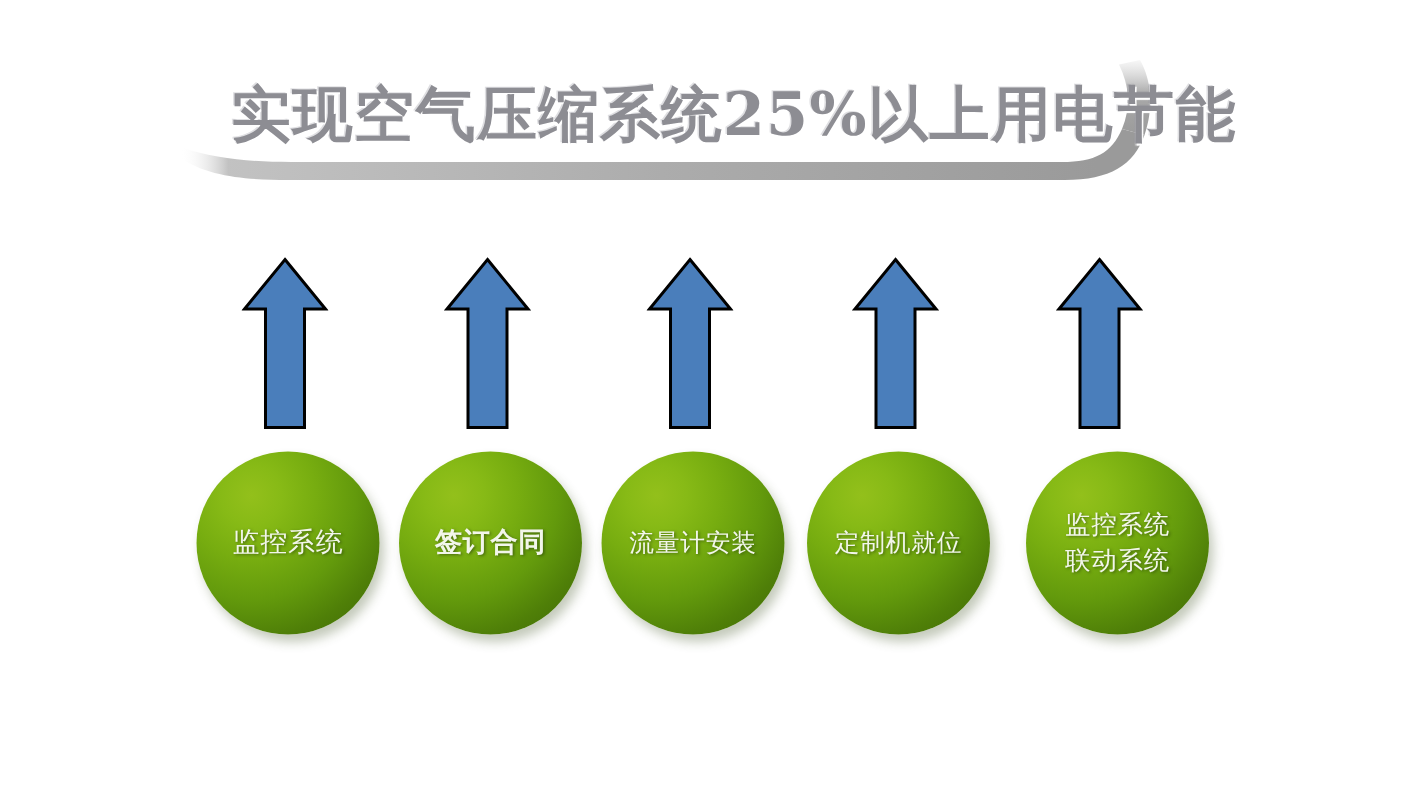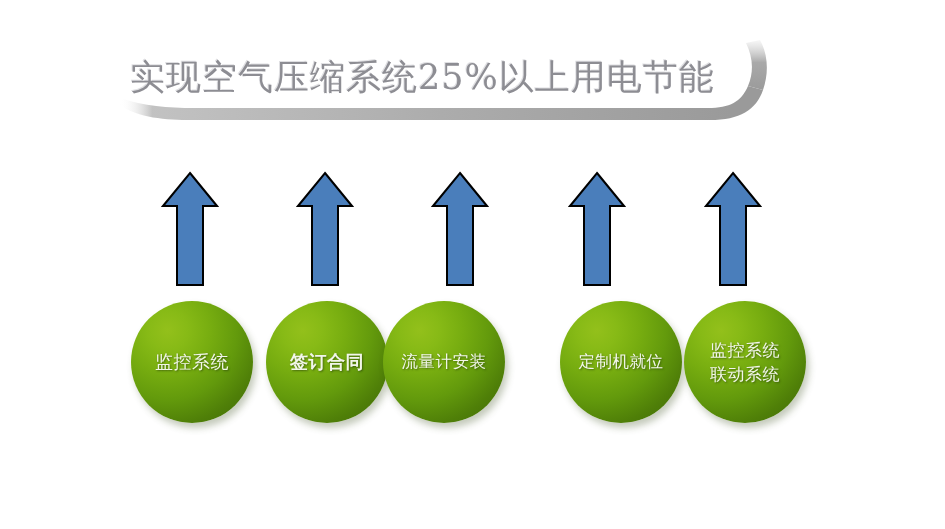--- a/index.html
+++ b/index.html
@@ -28,28 +28,28 @@
   }
   .banner-svg {
     position: absolute;
     left: 0;
     top: 0;
     width: 660px;
     height: 100px;
   }
   .title-text {
     position: absolute;
-    left: 12px;
+    left: 36px;
     top: 8px;
     width: 600px;
     height: 62px;
     line-height: 62px;
     font-family: "DejaVu Serif", "Liberation Serif", serif;
-    font-size: 35px;
-    font-weight: 400;
+    font-size: 40px;
+    font-weight: 700;
     letter-spacing: 1px;
     color: #8d8d93;
     white-space: nowrap;
     text-shadow:
        1px 1px 0 rgba(255,255,255,0.95),
       -1px -1px 0 rgba(140,140,150,0.28),
        0px 1px 1px rgba(255,255,255,0.7);
   }
 
   
@@ -161,24 +161,24 @@
         <polygon points="29,3 56,36 42,36 42,115 16,115 16,36 2,36" fill="#4a7ebb" stroke="#000000" stroke-width="2" stroke-linejoin="miter"></polygon>
       </svg>
   </div>
 
   <div class="circle" style="left:131px;">
     <span class="circle-label">监控系统</span>
   </div>
   <div class="circle" style="left:266px;font-weight:bold;">
     <span class="circle-label">签订合同</span>
   </div>
-  <div class="circle" style="left:383px;text-align:center;">
+  <div class="circle" style="left:401px;text-align:center;">
     <span class="circle-label small">流量计安装</span>
   </div>
-  <div class="circle" style="left:560px;">
+  <div class="circle" style="left:538px;">
     <span class="circle-label small">定制机就位</span>
   </div>
   <div class="circle" style="left:684px;">
     <span class="circle-label two-line">监控系统
 联动系统</span>
   </div>
 
 </div>
 
 </body></html>

